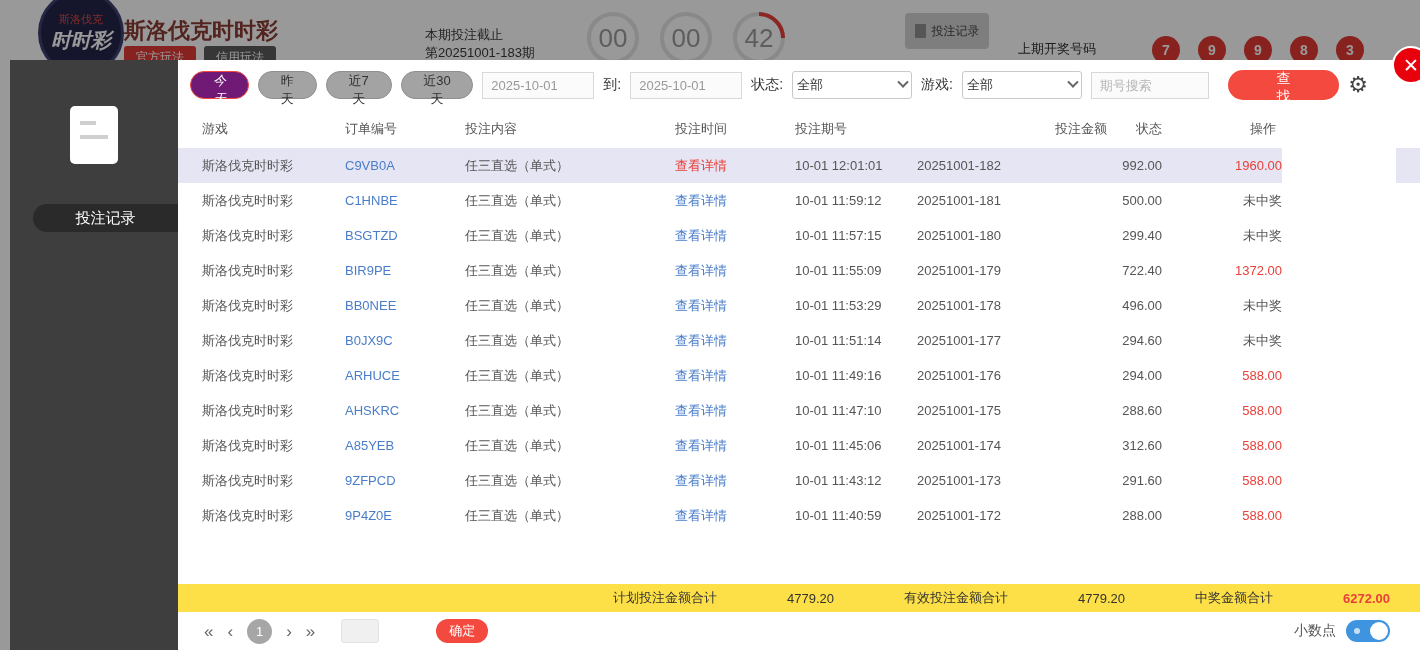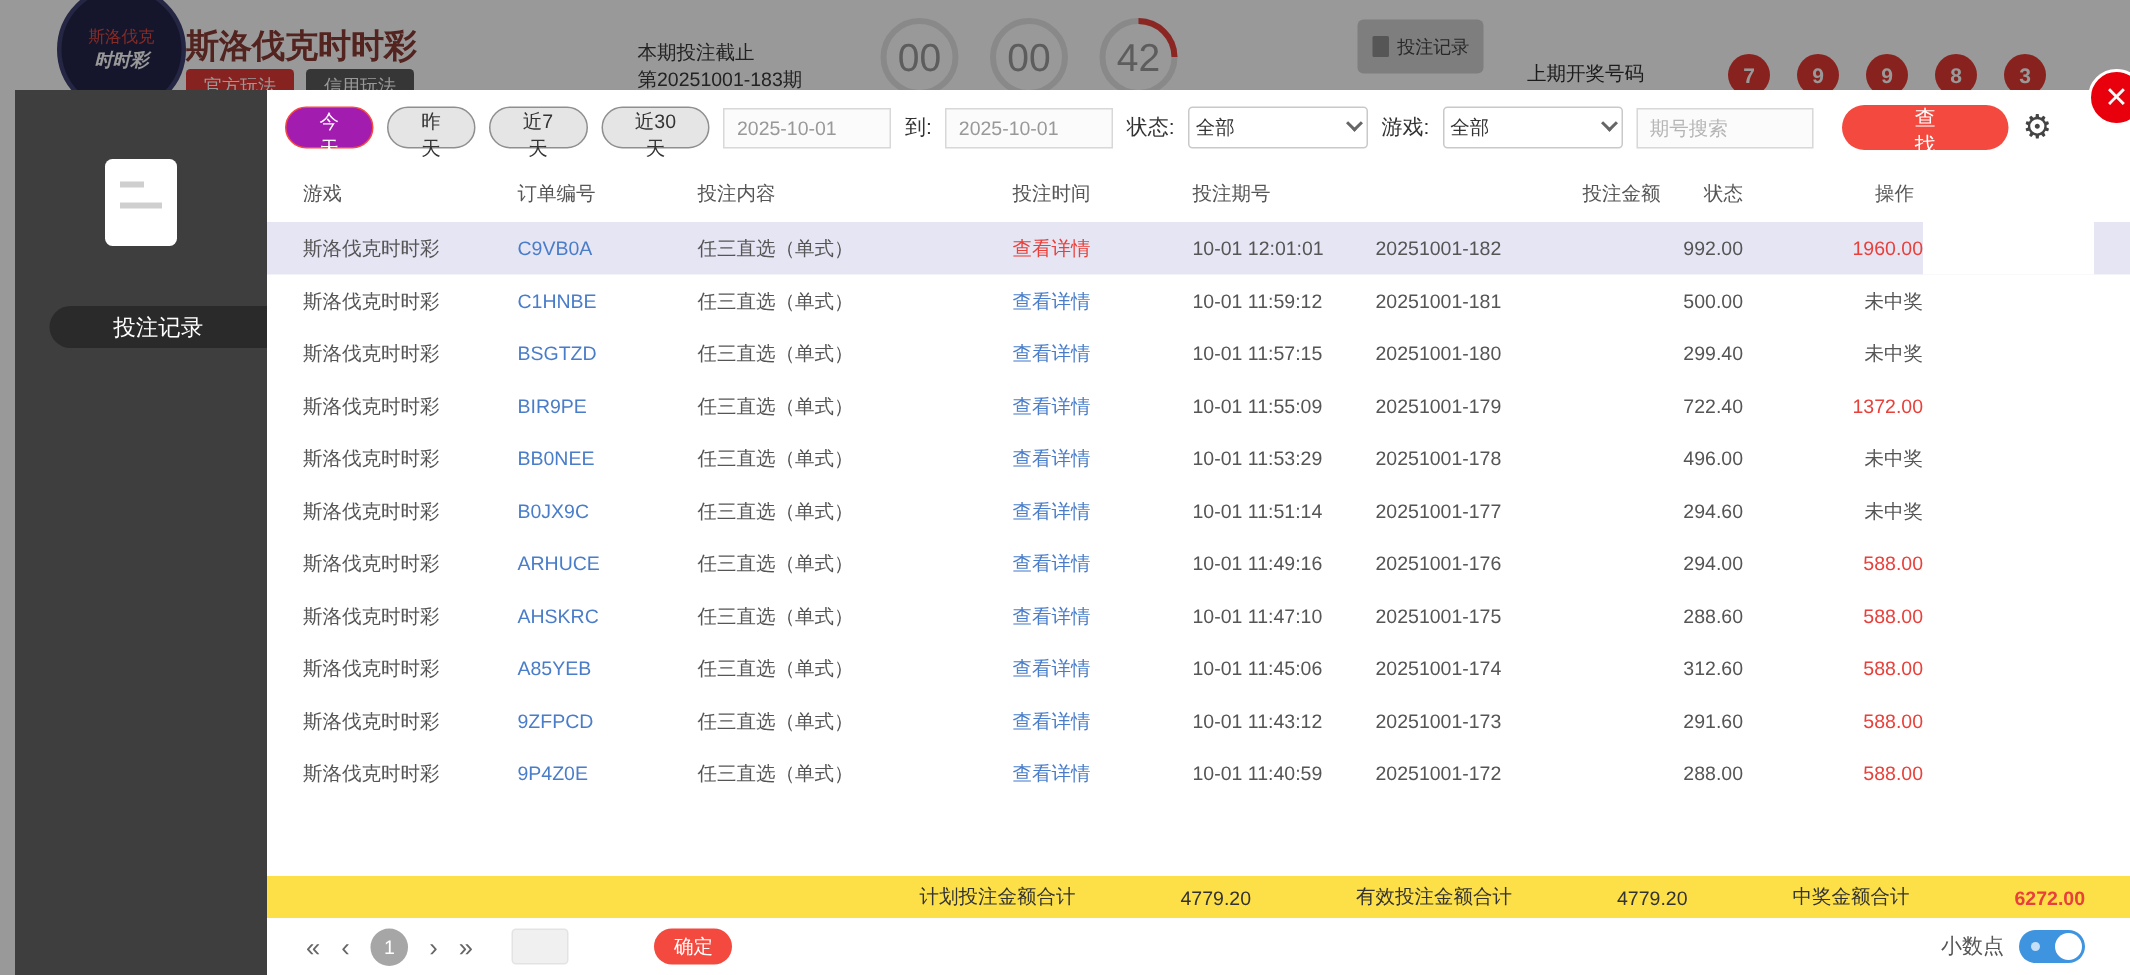--- a/index.html
+++ b/index.html
@@ -9,21 +9,21 @@
     background:#fff;
     font-family:"Liberation Sans","DejaVu Sans",sans-serif;
   }
 
   
   .bg-page { position:absolute; inset:0; background:#fff; z-index:1; }
   .logo { position:absolute; left:38px; top:-10px; width:86px; height:86px; border-radius:50%;
           background:#23264a; border:3px solid #3c4070; display:flex; flex-direction:column;
           align-items:center; justify-content:center; }
   .logo .l1 { color:#e04840; font-size:11px; }
-  .logo .l2 { color:#fff; font-size:12px; font-weight:bold; font-style:italic; }
+  .logo .l2 { color:#fff; font-size:20px; font-weight:bold; font-style:italic; }
   .bg-title { position:absolute; left:124px; top:16px; font-size:22px; font-weight:bold; color:#8a3c34; }
   .bg-tabs { position:absolute; left:124px; top:46px; display:flex; gap:8px; }
   .bg-tab { font-size:12px; color:#fff; background:#e03a35; padding:3px 12px; border-radius:3px; }
   .bg-tab.alt { background:#5a5a5a; }
   .bg-deadline { position:absolute; left:425px; top:26px; font-size:13px; color:#3a3a3a; line-height:18px; }
   .countdown-wrap { position:absolute; left:587px; top:12px; display:flex; gap:21px; }
   .cd { position:relative; width:52px; height:52px; border-radius:50%; border:4px solid #e4e4e4;
         background:#fff; display:flex; align-items:center; justify-content:center;
         font-size:26px; color:#9c9c9c; }
   .cd.prog::after { content:""; position:absolute; inset:-4px; border-radius:50%;
@@ -48,23 +48,23 @@
   .side-item { height:28px; display:flex; align-items:center; justify-content:center;
                color:#eee; font-size:15px; cursor:pointer; }
   .side-item.active { margin:40px 0 0 23px; background:#2a2a2a; border-radius:15px 0 0 15px; color:#fff; }
   .side-item.plain { margin-top:16px; }
 
   
   .modal { position:absolute; left:178px; top:60px; right:0; bottom:0; background:#fff; z-index:3;
            display:flex; flex-direction:column; }
 
   .filter-bar { height:50px; display:flex; align-items:center; padding:0 14px 0 12px; gap:9px; flex:none; }
-  .qbtn { height:28px; padding:0 16px; border-radius:15px; border:1px solid #8f8f8f; background:#e5e5e5;
+  .qbtn { height:28px; padding:0 16px; border-radius:15px; border:1px solid #8f8f8f; background:#a3a3a3;
           color:#333; font-size:13px; cursor:pointer; font-family:inherit; }
-  .qbtn.active { background:#a21caf; border-color:#f4493e; color:#fff; }
+  .qbtn.active { background:#701a75; border-color:#f4493e; color:#fff;font-style:italic; }
   .date-input { width:112px; height:27px; border:1px solid #d8d8d8; background:#fbfbfb; color:#999;
           font-size:13px; padding:0 8px; font-family:inherit; }
   .flabel { font-size:14px; color:#333; white-space:nowrap; }
   .sel { width:122px; height:28px; border:1px solid #c9c9c9; border-radius:3px; background:#fff;
          display:flex; align-items:center; justify-content:space-between; padding:0 4px;
          font-size:13px; color:#333; cursor:pointer; }
   .chev { width:8px; height:8px; border-right:2px solid #666; border-bottom:2px solid #666;
           transform:rotate(45deg) translate(-2px,-2px); }
   .search-input { width:118px; height:27px; border:1px solid #d8d8d8; background:#fbfbfb;
           padding:0 8px; font-size:13px; color:#333; font-family:inherit; }

